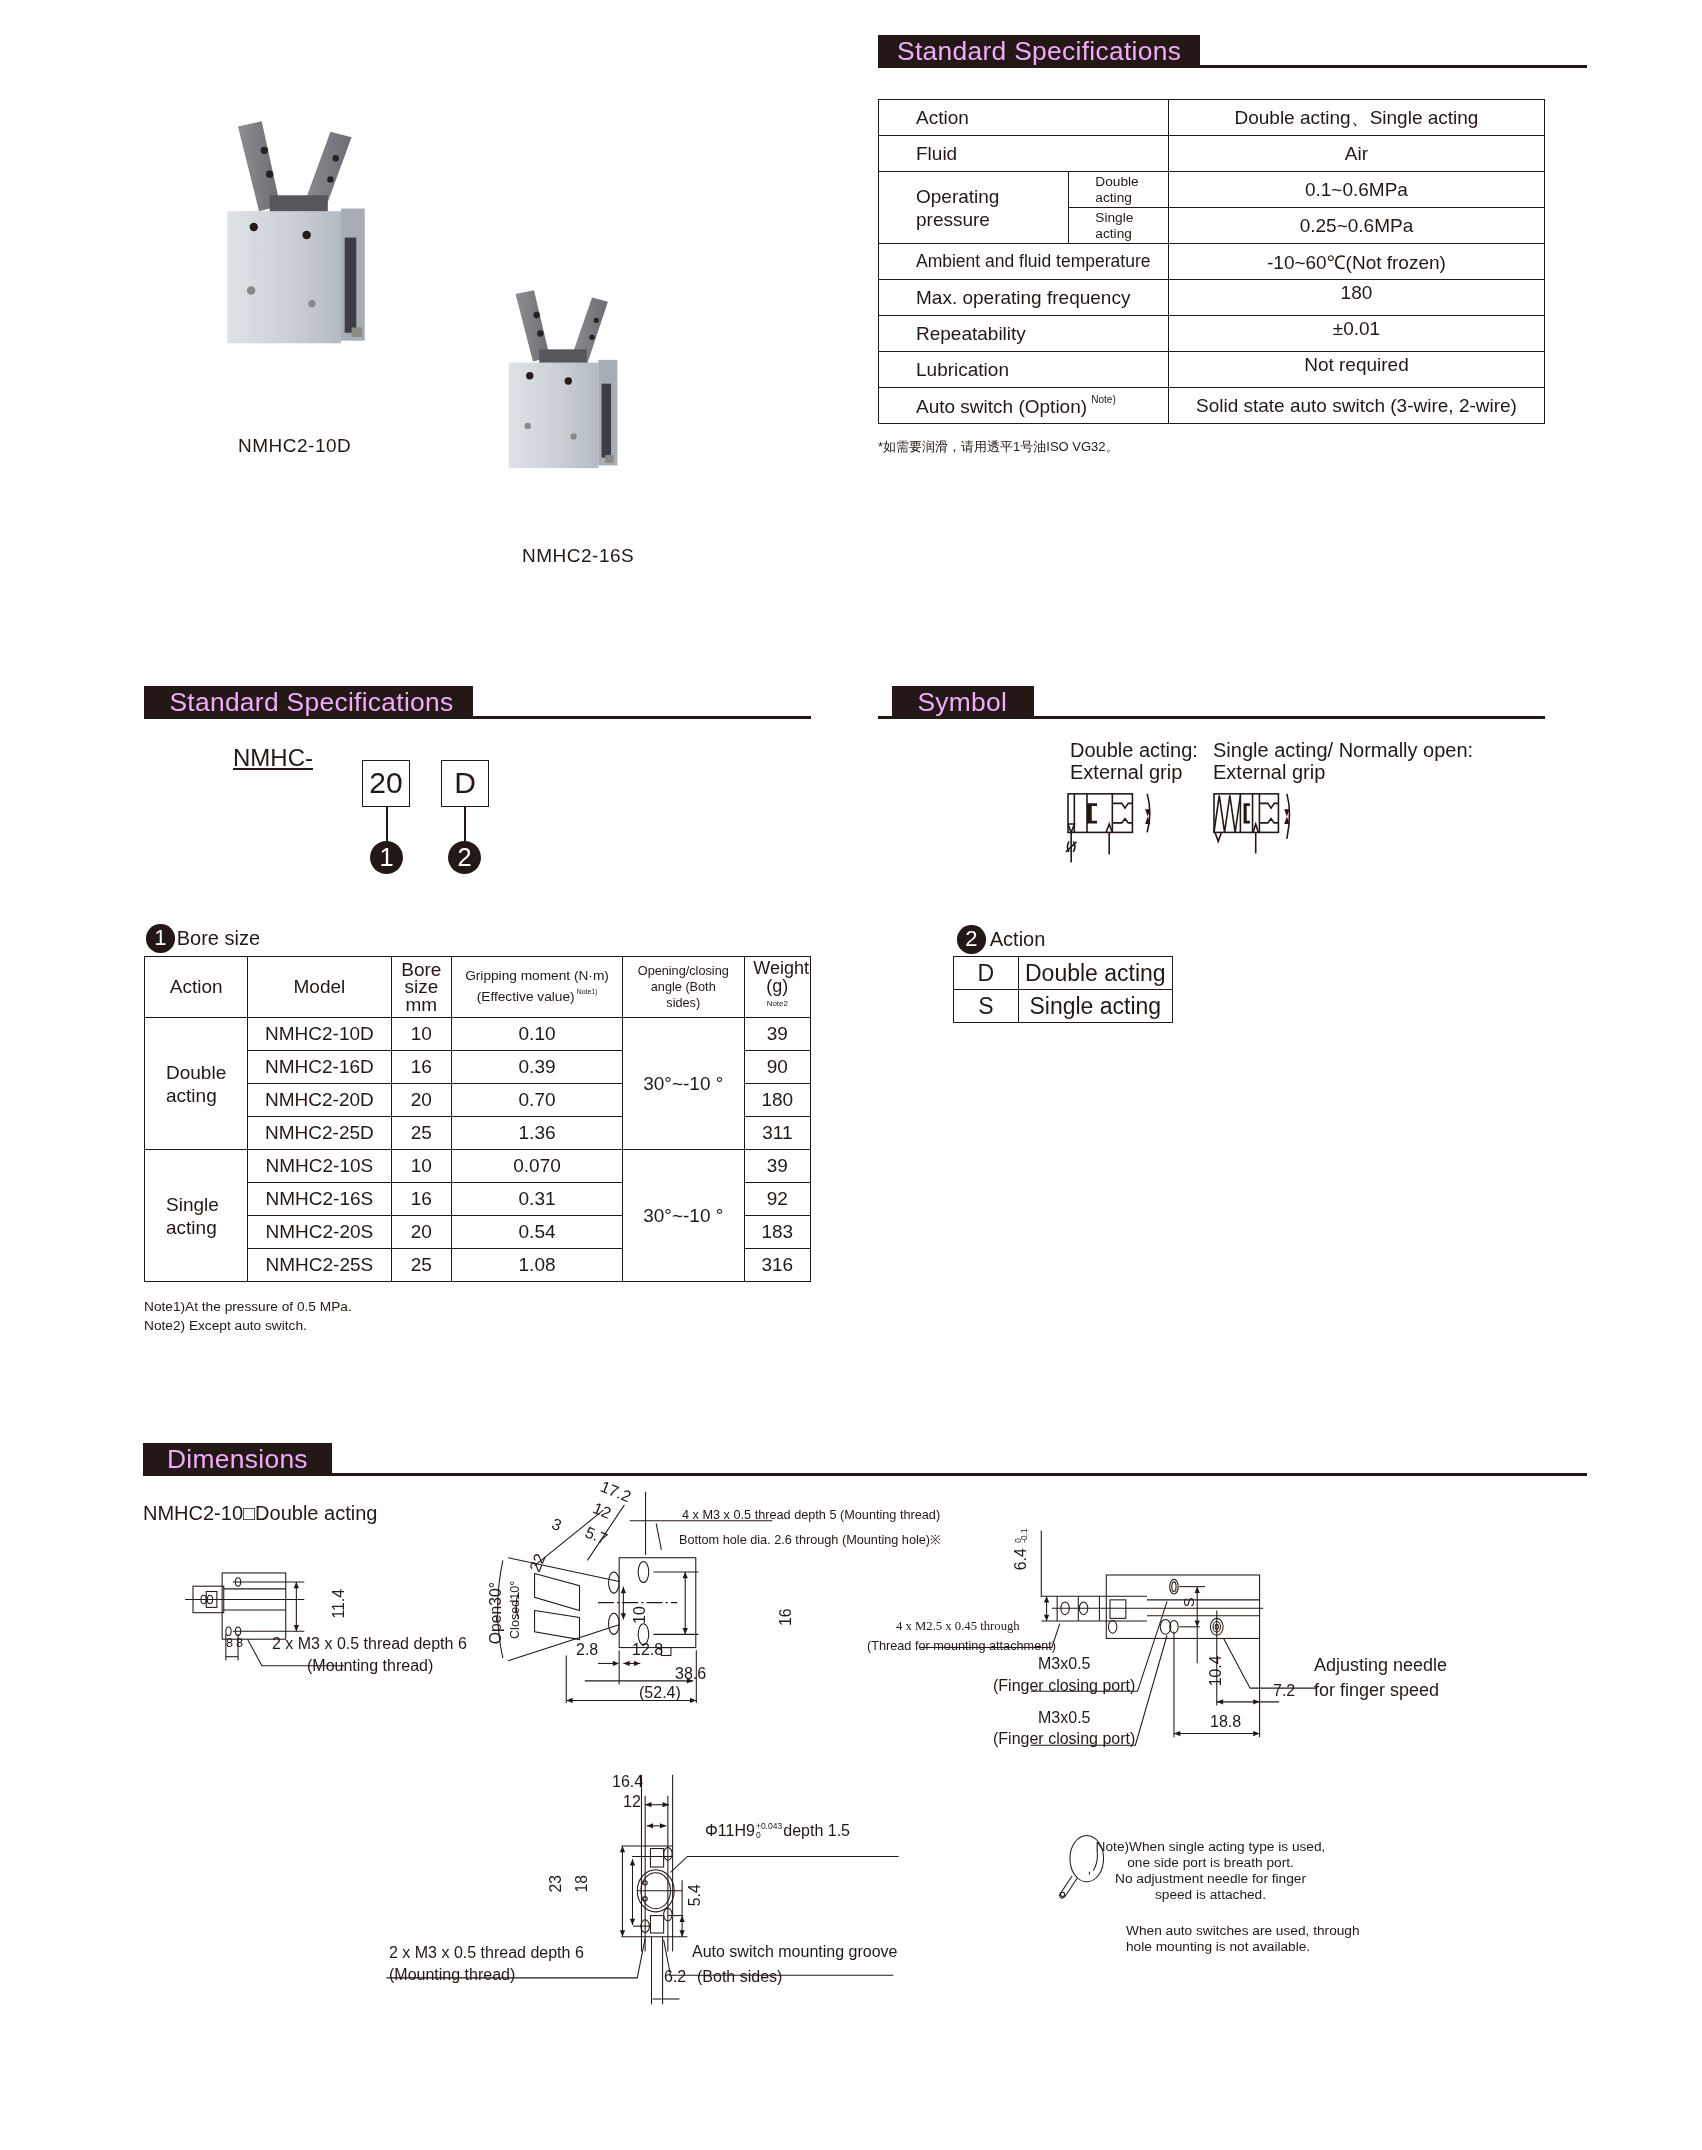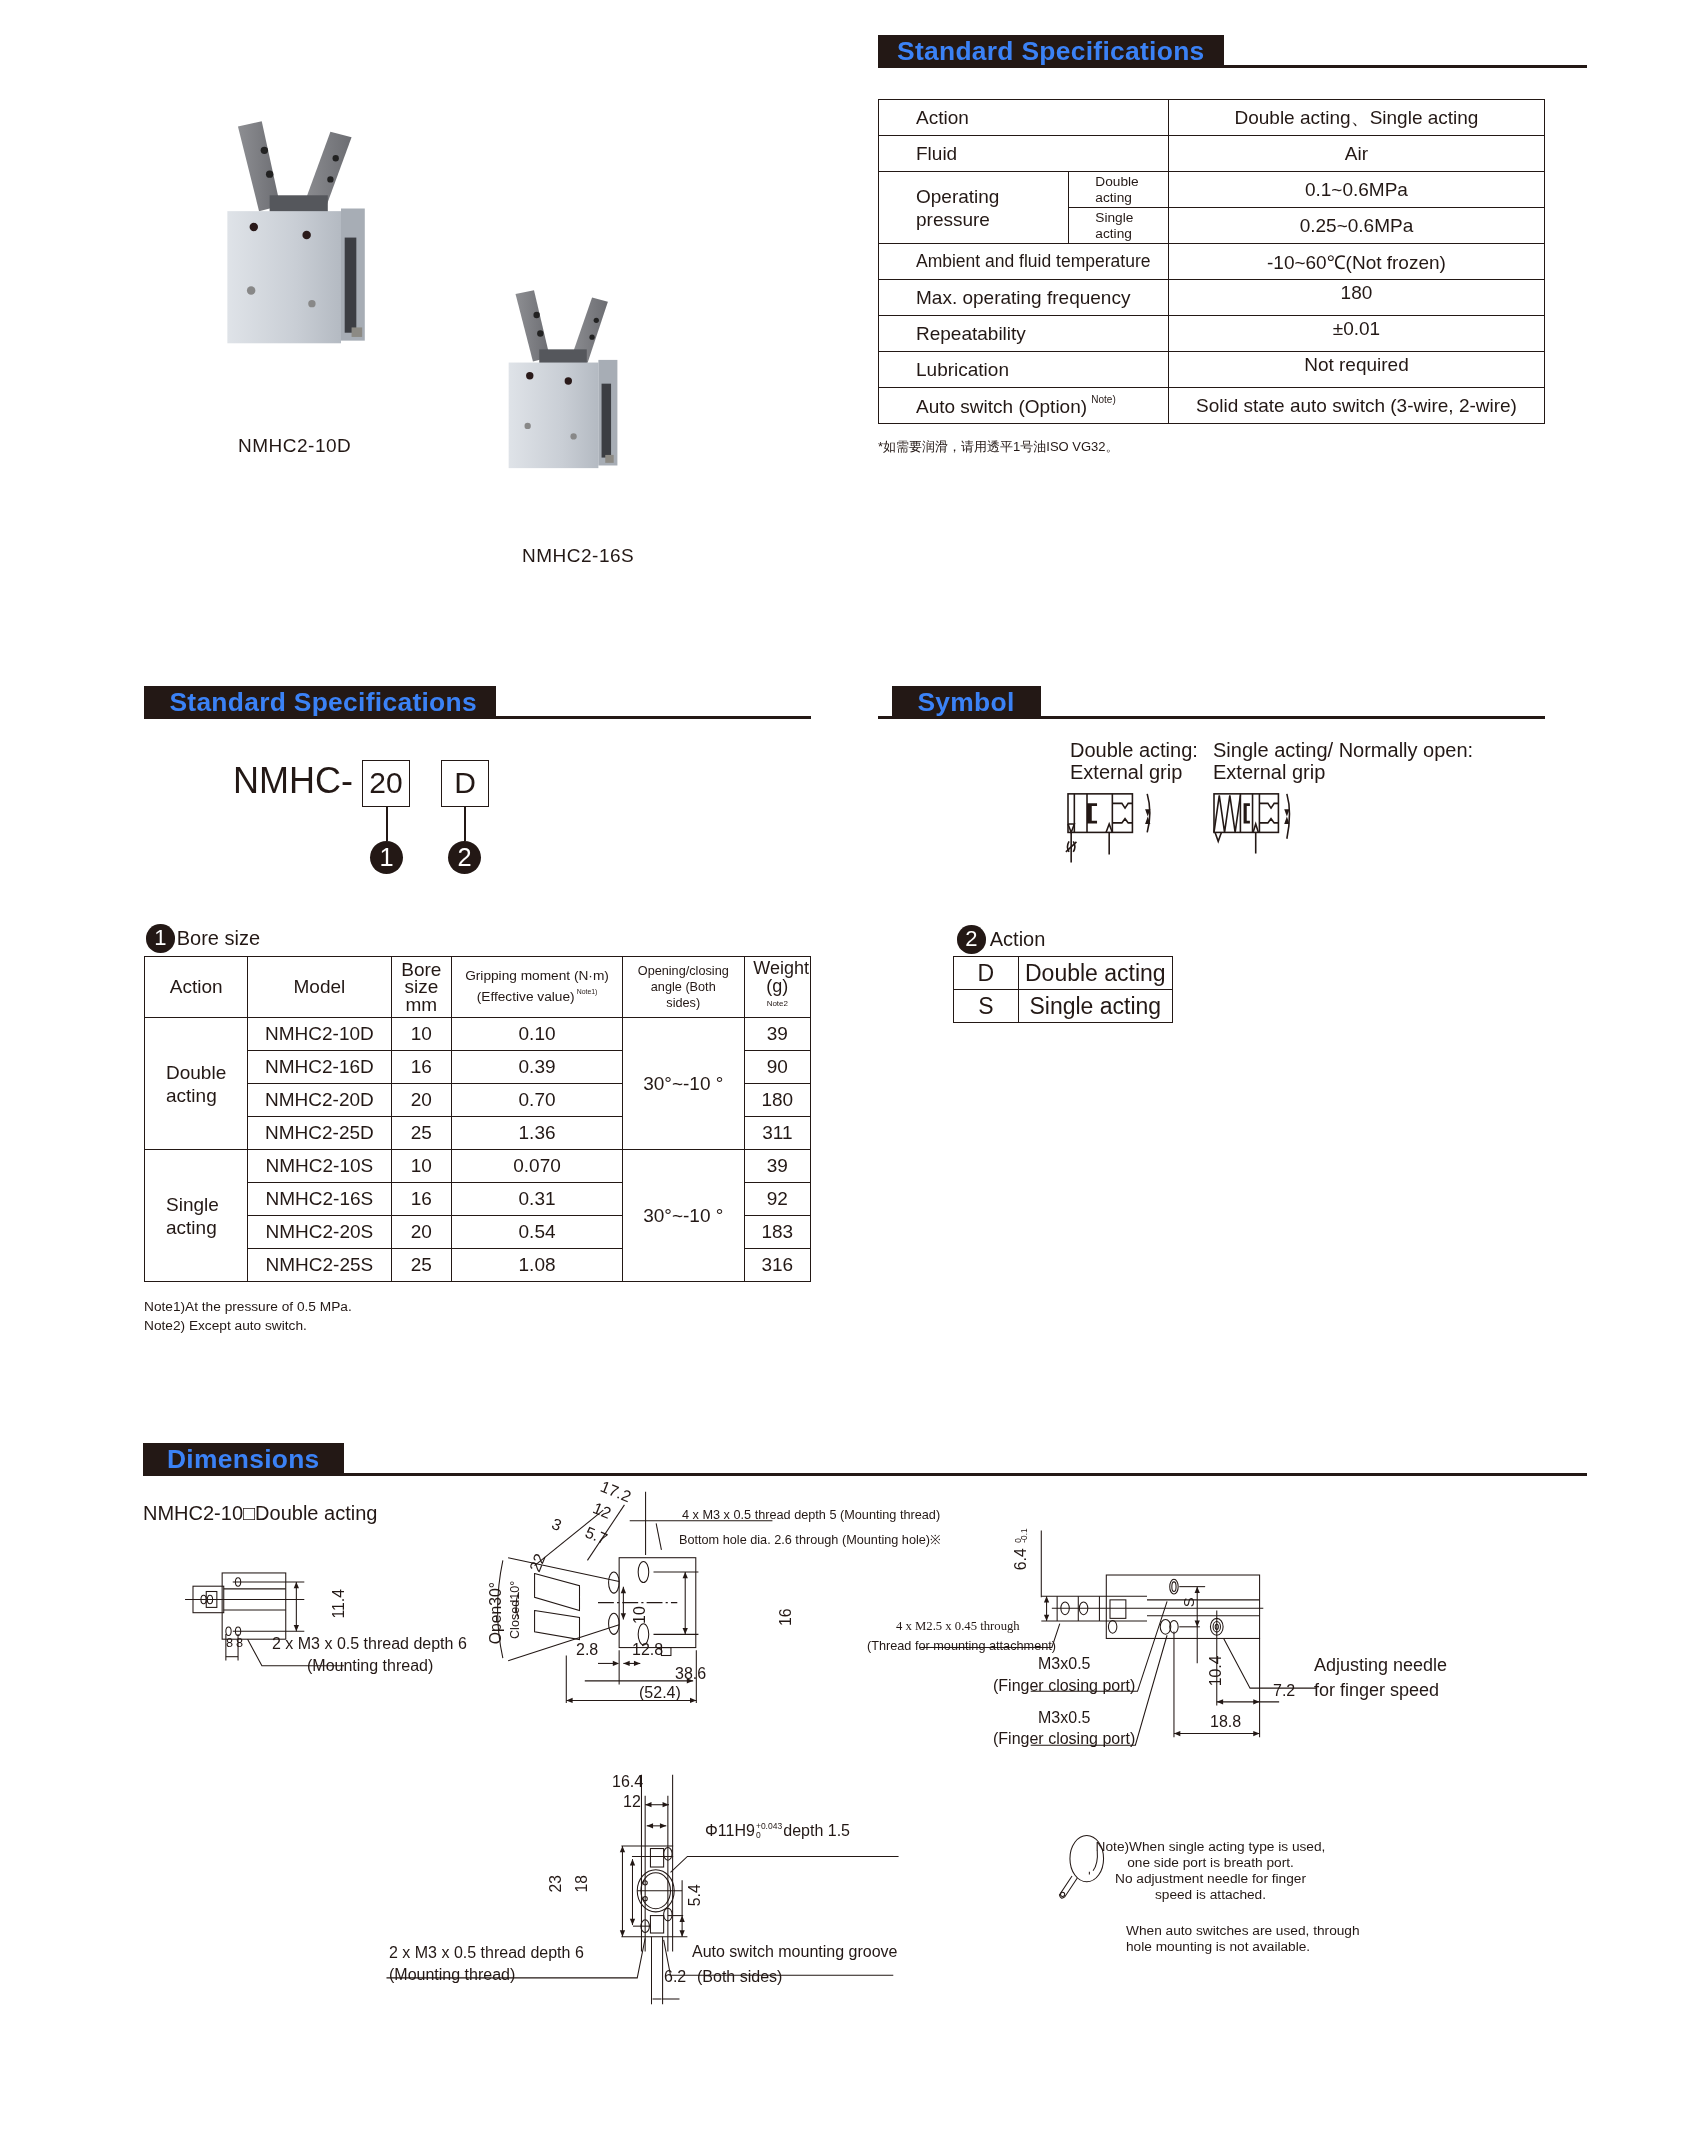--- a/index.html
+++ b/index.html
@@ -1,38 +1,38 @@
 <!DOCTYPE html>
 <html style="font-size:8.5px"><head>
 <meta charset="utf-8">
 <style>
   * { box-sizing: border-box; margin: 0; padding: 0; }
   html, body { width: 1703px; height: 2151px; background: #ffffff; }
   body { position: relative; font-family: "Liberation Sans", sans-serif; color: #231815; overflow: hidden; }
 
   
   .sec-header { position: absolute; height: 33px; border-bottom: 3.2px solid #231815; }
-  .sec-header .tab { position: absolute; left: 0; top: 0; height: 33px; background: #231815; color: #3b82f6;
-    font-weight: bold; font-size: 26.4px; line-height: 33px; padding: 0 19px 0 25.4px; white-space: nowrap; letter-spacing: 0.3px; }
+  .sec-header .tab { position: absolute; left: 0; top: 0; height: 33px; background: #231815; color: #f0abfc;
+    font-weight: normal; font-size: 26.4px; line-height: 33px; padding: 0 19px 0 25.4px; white-space: nowrap; letter-spacing: 0.3px; }
 
   
   table { border-collapse: collapse; }
   .spec1 { position: absolute; left: 878px; top: 99px; width: 667px; }
   .spec1 td { border: 1.6px solid #231815; font-size: 19px; height: 36px; vertical-align: middle; }
   .spec1 td.lbl { padding-left: 37px; }
   .spec1 td.val { text-align: center; }
   .spec1 td.sub { font-size: 13.7px; line-height: 16px; padding-left: 26.4px; }
   .spec1 td.small { font-size: 17.5px; }
   sup.note { font-size: 10px; vertical-align: 9.5px; margin-left: 4.2px; }
 
   .footnote-cn { position: absolute; left: 878px; top: 438px; font-size: 13px; }
   .caption { position: absolute; font-size: 19px; letter-spacing: 0.5px; }
 
   
-  .code-prefix { position: absolute; left: 233px; top: 760px; font-size: 36px; }
+  .code-prefix { position: absolute; left: 233px; top: 744px; font-size: 24px; text-decoration: underline; }
   .code-box { position: absolute; width: 48px; height: 47px; border: 1.6px solid #231815; font-size: 30px; text-align: center; line-height: 43px; }
   .code-line { position: absolute; width: 1.6px; background: #231815; }
   .num-circle { position: absolute; width: 33px; height: 33px; border-radius: 50%; background: #231815; color: #fff;
     font-size: 25.4px; text-align: center; line-height: 33px; font-weight: normal; }
 
   
   .bore-title { position: absolute; left: 146px; top: 924px; font-size: 20px; display: flex; align-items: center; gap: 2.1px; }
   .bore-title .num-circle, .action-title .num-circle { position: static; width: 28.6px; height: 28.6px; line-height: 28.6px; font-size: 22px; }
   .bore { position: absolute; left: 144px; top: 956px; width: 667px; }
   .bore td, .bore th { border: 1.6px solid #231815; font-size: 19px; text-align: center; vertical-align: middle; font-weight: normal; height: 33px; }

